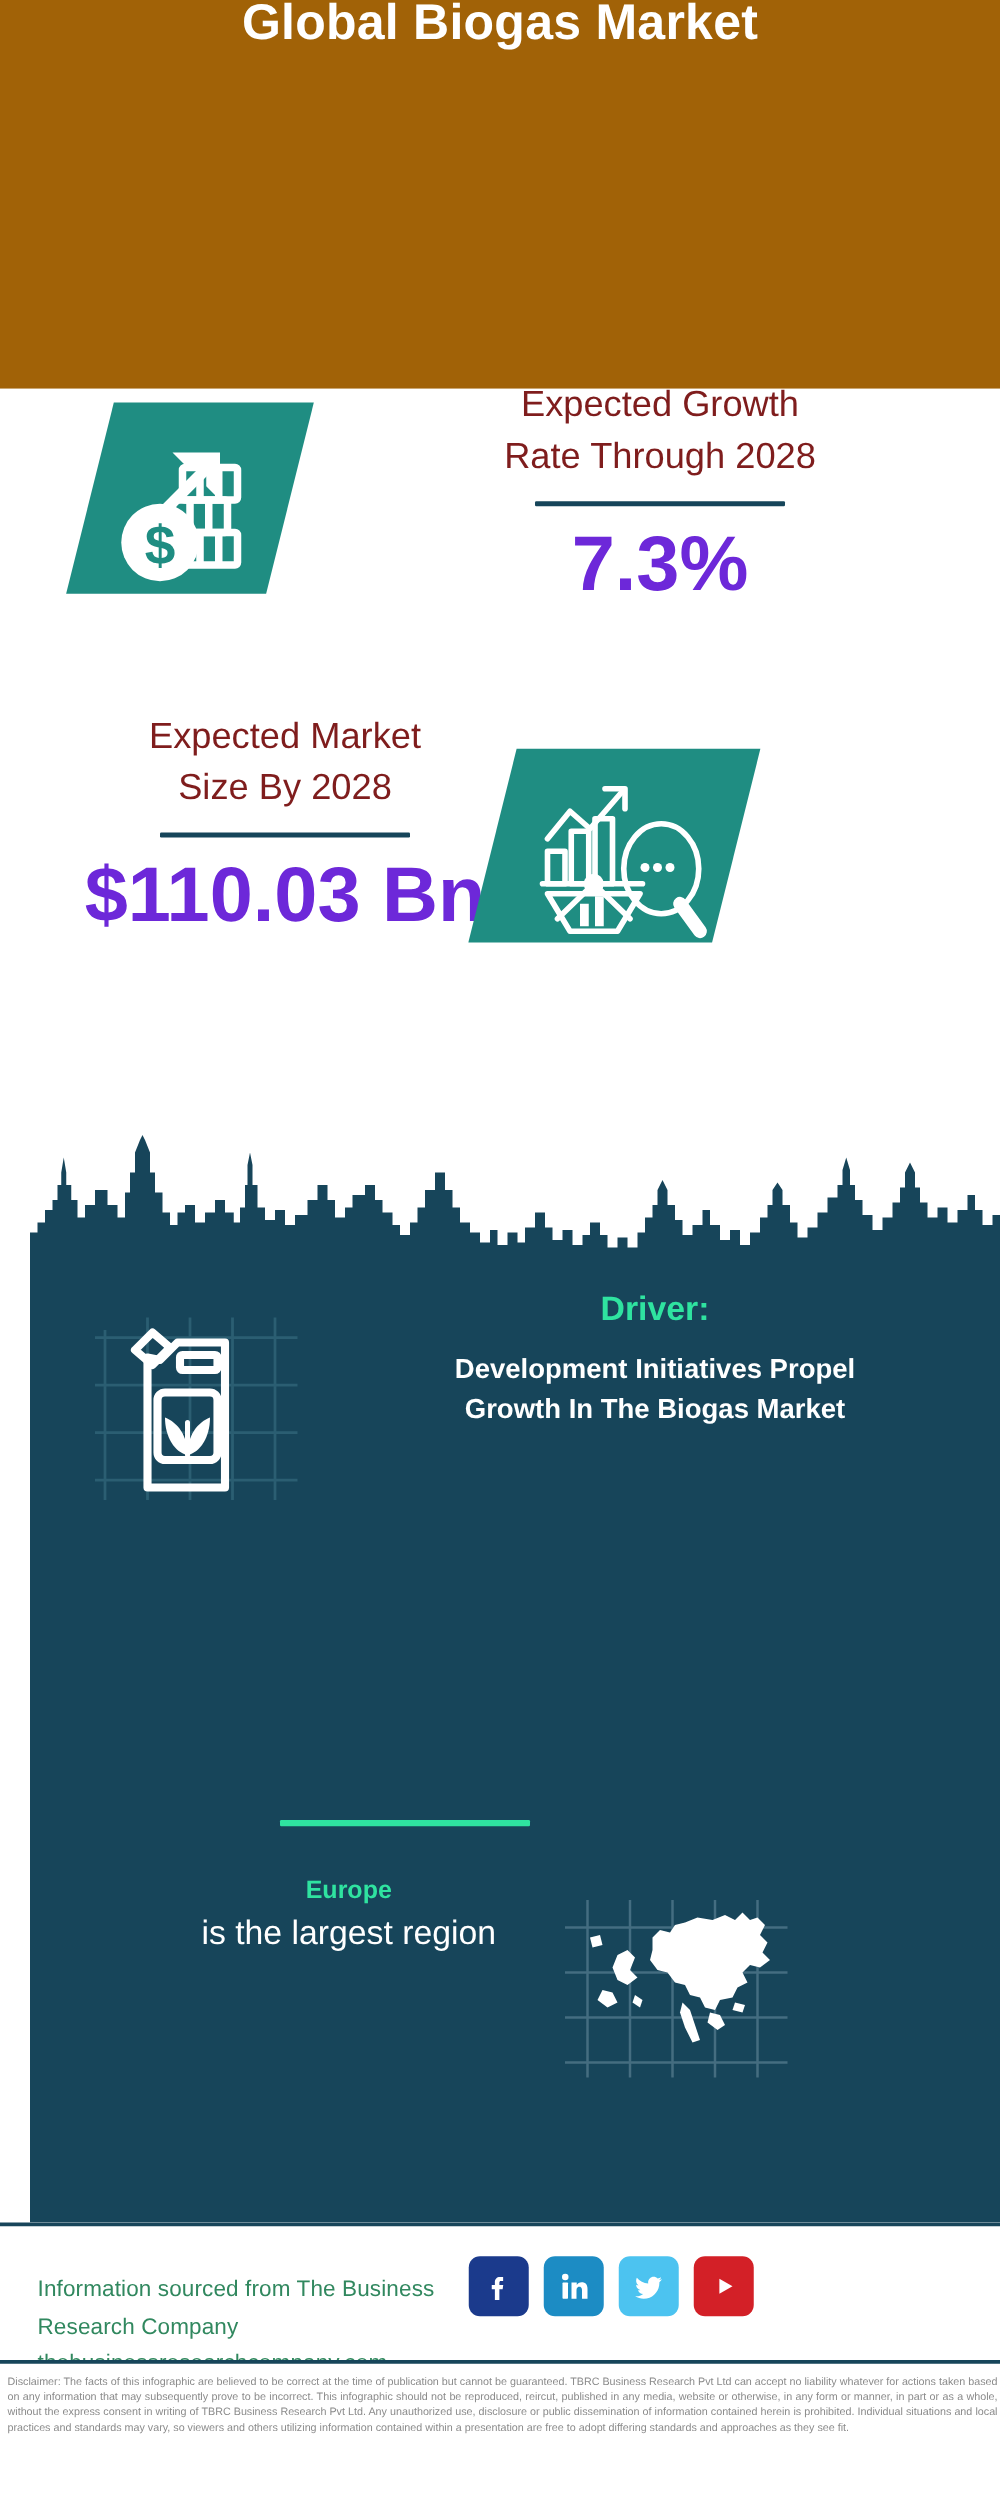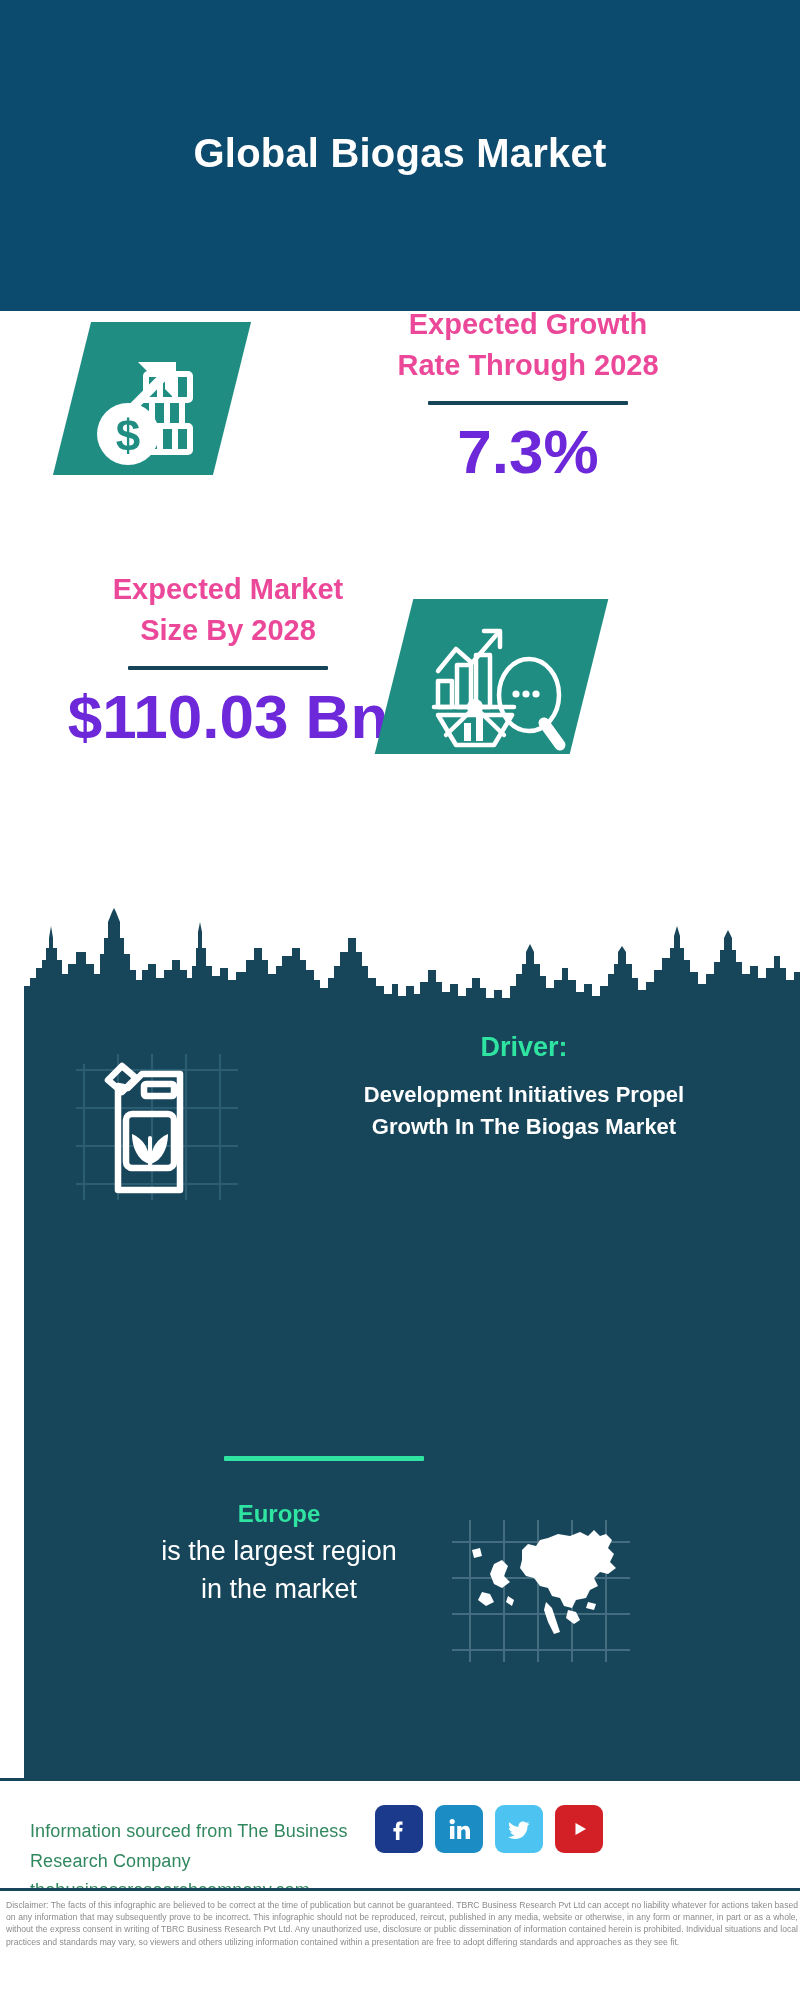--- a/index.html
+++ b/index.html
@@ -6,22 +6,22 @@
   html,body { background:#ffffff; }
   body {
     width:800px; height:2000px; position:relative; overflow:hidden;
     font-family:"Liberation Sans", sans-serif;
     background:#ffffff;
   }
 
   
   .header {
     position:absolute; left:0; top:0; width:800px; height:311px;
-    background:#0c4a6e;
-    display:flex; align-items:center; justify-content:center;
+    background:#a16207;
+    display:flex; justify-content:center;
   }
   .header-title {
     color:#ffffff; font-size:40px; font-weight:bold; letter-spacing:.2px;
     text-align:center; margin-top:-4px;
   }
 
   
   .white-zone {
     position:absolute; left:0; top:311px; width:800px; height:689px;
     background:#ffffff;
@@ -32,21 +32,21 @@
   .para {
     position:absolute;
     background:#1f8d82;
     transform:skewX(-14deg);
   }
   .icon1-para { left:72px; top:11px; width:160px; height:153px; }
   .icon1-art  { position:absolute; left:72px; top:11px; width:160px; height:153px; }
 
   .stat1-text { position:absolute; left:288px; top:-7px; width:480px; text-align:center; }
   .stat-label {
-    color:#ec4899; font-size:29px; font-weight:bold; line-height:1.42;
+    color:#7f1d1d; font-size:29px; font-weight:normal; line-height:1.42;
   }
   .rule-dark {
     width:200px; height:4px; background:#16455a; margin:15px auto 0 auto; border-radius:1px;
   }
   .stat-value {
     color:#6d28d9; font-size:62px; font-weight:bold; line-height:1.1; margin-top:13px;
   }
 
   
   .stat2 { position:absolute; left:0; top:258px; width:800px; height:250px;padding-left:21px; }
@@ -75,21 +75,21 @@
   }
 
   .rule-green {
     position:absolute; left:200px; top:456px; width:200px; height:5px;
     background:#2fe3a0; border-radius:1px;
   }
 
   
   .region-block { position:absolute; left:0; top:500px; width:800px; height:220px; }
   .region-text { position:absolute; left:30px; top:0; width:450px; text-align:center; }
-  .region-name { color:#2fe3a0; font-size:24px; font-weight:bold; line-height:1.2; }
+  .region-name { color:#2fe3a0; font-size:20px; font-weight:bold; line-height:1.2; }
   .region-sub  { color:#ffffff; font-size:27px; line-height:1.4; margin-top:4px; }
   .map-wrap { position:absolute; left:424px; top:16px; width:190px; height:150px; }
 
   
   .footer {
     position:absolute; left:0; top:1778px; width:800px; height:110px;
     background:#ffffff; border-top:3px solid #17455a;
   }
   .footer-credit { position:absolute; left:30px; top:36px; width:400px; }
   .footer-credit div {
@@ -228,21 +228,20 @@
     </div>
   </div>
 
   <div class="rule-green"></div>
 
   <div class="region-block">
     <div class="region-text">
       <div class="region-name">Europe</div>
       <div class="region-sub">
         <div>is the largest region</div>
-        <div>in the market</div>
       </div>
     </div>
     <div class="map-wrap">
       <svg viewBox="0 0 190 150" width="190" height="150">
         <g stroke="#4a7285" stroke-width="2" fill="none" opacity="0.9">
           <line x1="22" y1="4" x2="22" y2="146"></line>
           <line x1="56" y1="4" x2="56" y2="146"></line>
           <line x1="90" y1="4" x2="90" y2="146"></line>
           <line x1="124" y1="4" x2="124" y2="146"></line>
           <line x1="158" y1="4" x2="158" y2="146"></line>

